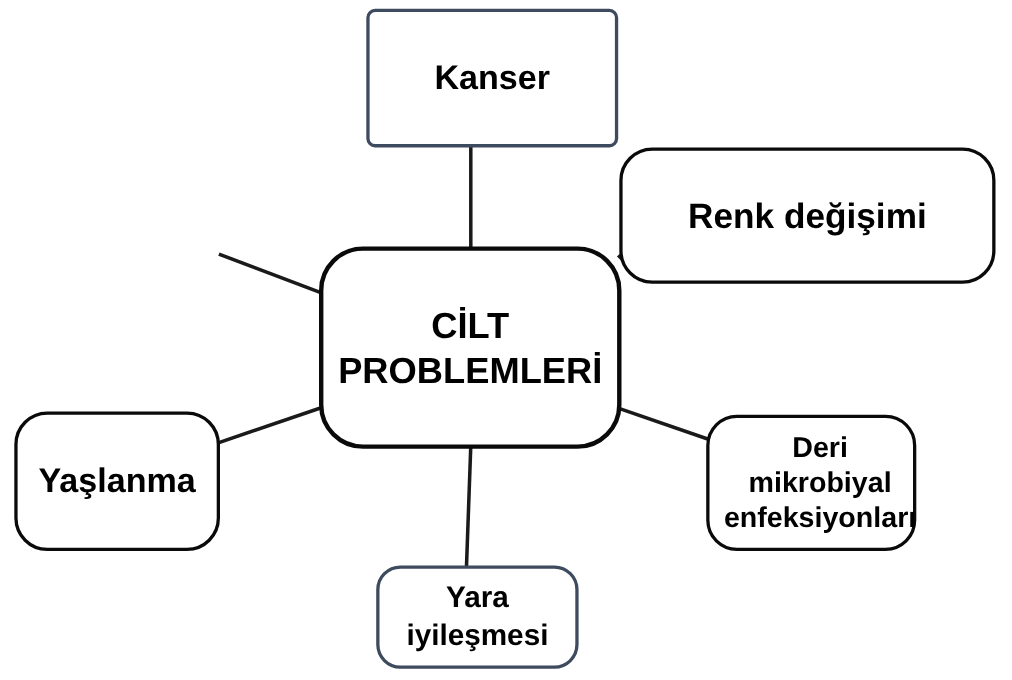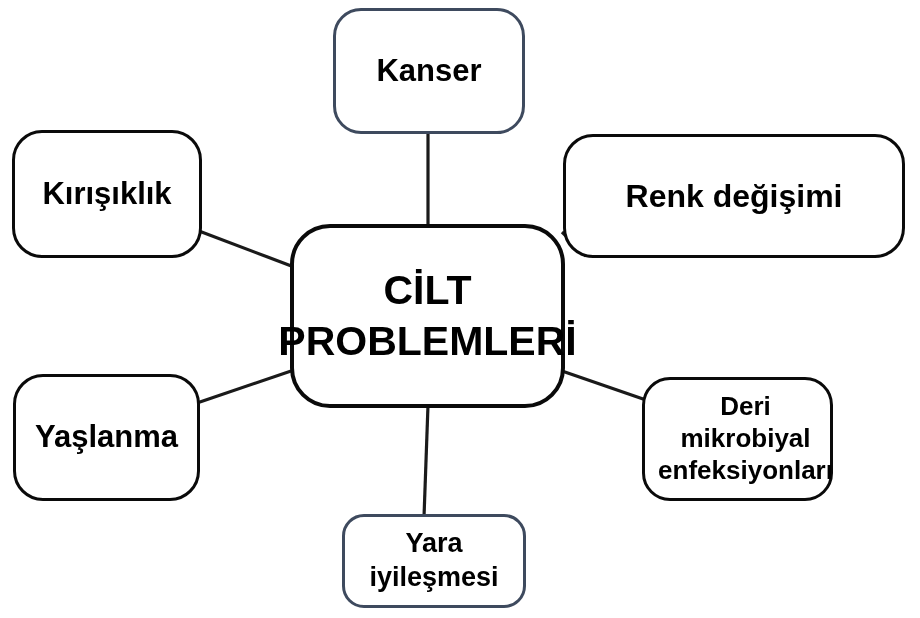--- a/index.html
+++ b/index.html
@@ -38,30 +38,30 @@
     line-height: 1.25;
   }
   
   .node.center {
     left: 290px;
     top: 224px;
     width: 275px;
     height: 184px;
     border: 4px solid #0a0a0a;
     border-radius: 40px;
-    font-size: 41px;
+    font-size: 33px;
   }
   
   .node.kanser {
     left: 333px;
     top: 8px;
-    width: 192px;
+    width: 229px;
     height: 126px;
     border: 3px solid #3e4a5e;
-    border-radius: 28px;
+    border-radius: 8px;
     font-size: 31px;
   }
   .node.kirisiklik {
     left: 12px;
     top: 130px;
     width: 190px;
     height: 128px;
     border: 3.5px solid #0a0a0a;
     border-radius: 30px;
     font-size: 31px;
@@ -123,23 +123,20 @@
 
   <div class="node center">
     <span class="label">CİLT
 PROBLEMLERİ</span>
   </div>
 
   <div class="node kanser">
     <span class="label">Kanser</span>
   </div>
 
-  <div class="node kirisiklik">
-    <span class="label">Kırışıklık</span>
-  </div>
 
   <div class="node yaslanma">
     <span class="label">Yaşlanma</span>
   </div>
 
   <div class="node renk">
     <span class="label">Renk değişimi</span>
   </div>
 
   <div class="node deri">

